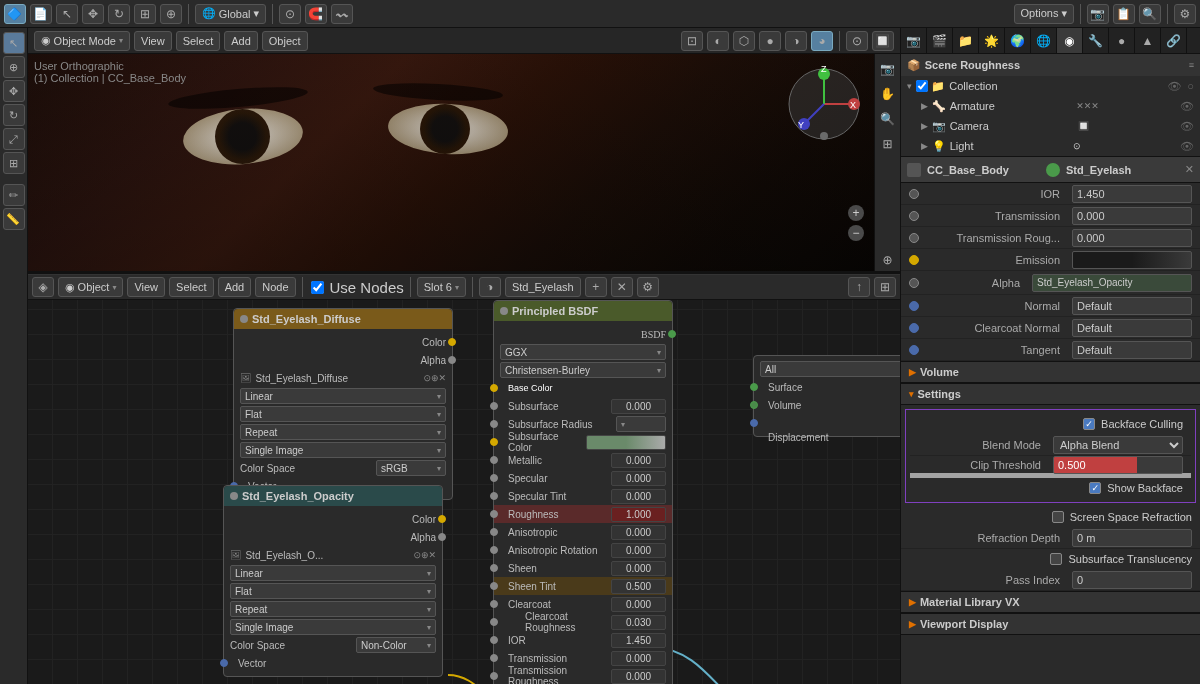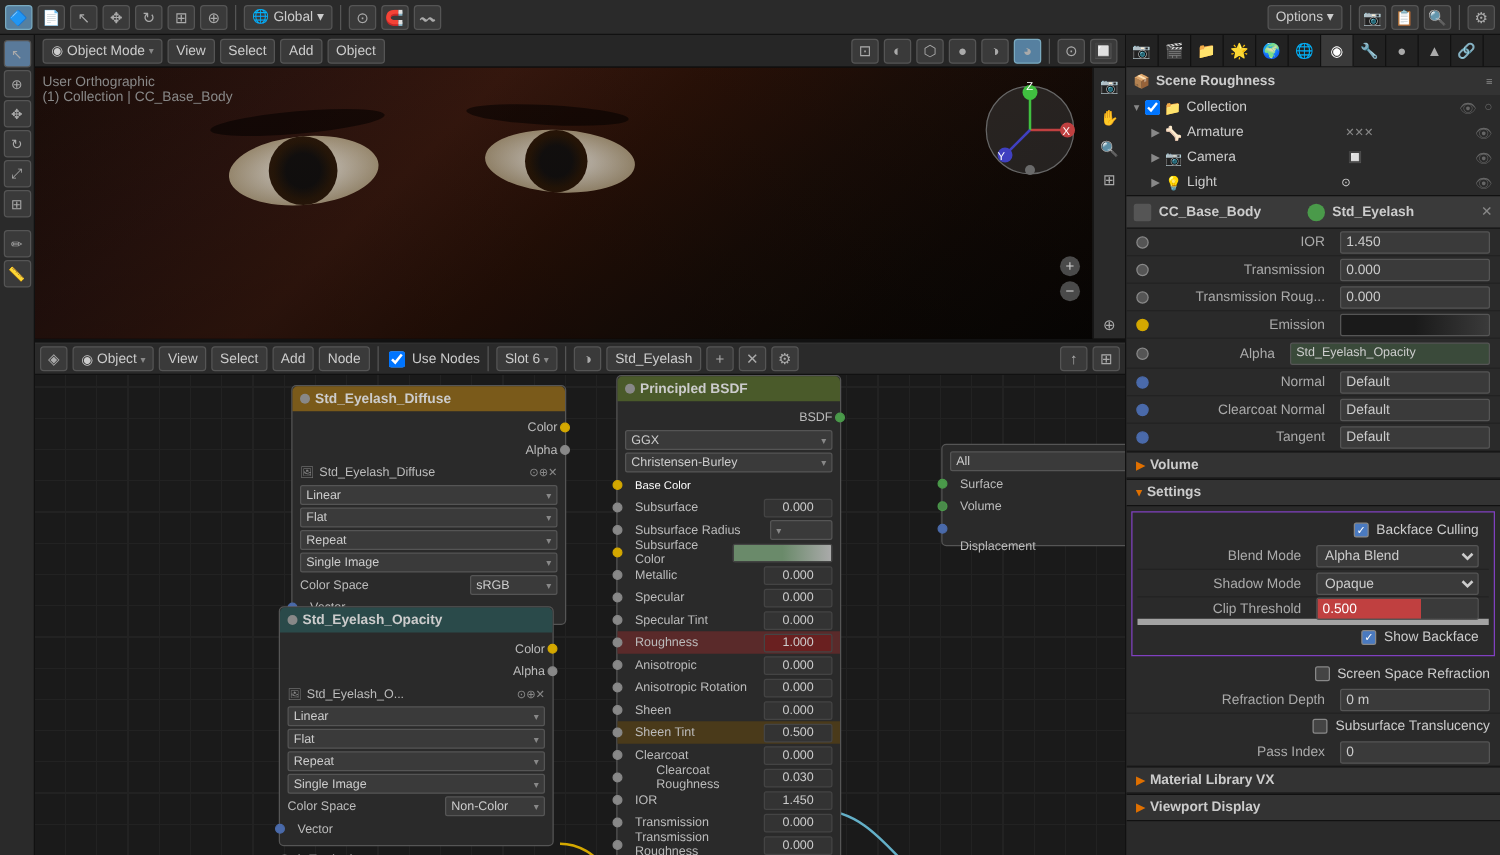--- a/index.html
+++ b/index.html
@@ -82,21 +82,21 @@
       display: flex;
       align-items: center;
       padding: 0 6px;
       gap: 4px;
       border-bottom: 1px solid #111;
     }
 
     
     #viewport-canvas {
       flex: 1;
-      background: #000000;
+      background: #4c1d95;
       position: relative;
       overflow: hidden;
     }
 
     
     #face-bg {
       position: absolute;
       top: 0; left: 0; right: 0;
       height: 250px;
       background: linear-gradient(135deg, #1a0e0a 0%, #2d1510 20%, #3a1a10 35%, #2a1208 50%, #1a0e08 65%, #100a06 80%, #080604 100%);
@@ -673,21 +673,21 @@
           <span>Select</span>
         </div>
         <div class="toolbar-btn">
           <span>Add</span>
         </div>
         <div class="toolbar-btn">
           <span>Node</span>
         </div>
         <div class="toolbar-separator"></div>
         <input type="checkbox" checked="" style="margin: 0px 2px;">
-        <span style="font-size:11px;">Use Nodes</span>
+        <span style="font-size:15px;">Use Nodes</span>
         <div class="toolbar-separator"></div>
         <div class="toolbar-btn">
           <span>Slot 6</span>
           <span class="dropdown-arrow">▾</span>
         </div>
         <div class="toolbar-separator"></div>
         <div class="toolbar-icon-btn">◑</div>
         <div class="toolbar-btn">
           <span>Std_Eyelash</span>
         </div>
@@ -835,21 +835,21 @@
 
         <div class="node-box" style="left: 465px; top: 0px; width: 170px;">
           <div class="node-header principled-header">
             <div class="node-header-dot"></div>
             <span>Principled BSDF</span>
           </div>
           <div class="node-body">
 
             <div class="node-row">
               <span style="flex:1;"></span>
-              <span class="node-row-label" style="text-align:right;">BSDF</span>
+              <span class="node-row-label" style="text-align:right;font-family:Liberation Serif, serif;">BSDF</span>
               <div class="node-socket right green"></div>
             </div>
 
             <div class="node-row">
               <div class="node-dropdown">
                 <span>GGX</span>
                 <span class="dropdown-arrow">▾</span>
               </div>
             </div>
 
@@ -1130,26 +1130,20 @@
           <span>Backface Culling</span>
         </div>
 
         <div class="dropdown-row">
           <span class="dropdown-label">Blend Mode</span>
           <select class="dropdown-select">
             <option>Alpha Blend</option>
           </select>
         </div>
 
-        <div class="dropdown-row">
-          <span class="dropdown-label">Shadow Mode</span>
-          <select class="dropdown-select">
-            <option>Opaque</option>
-          </select>
-        </div>
 
         <div class="clip-row">
           <span class="dropdown-label">Clip Threshold</span>
           <div class="clip-bar">
             <span>0.500</span>
           </div>
         </div>
 
         <div class="check-row">
           <span style="flex:1;"></span>

